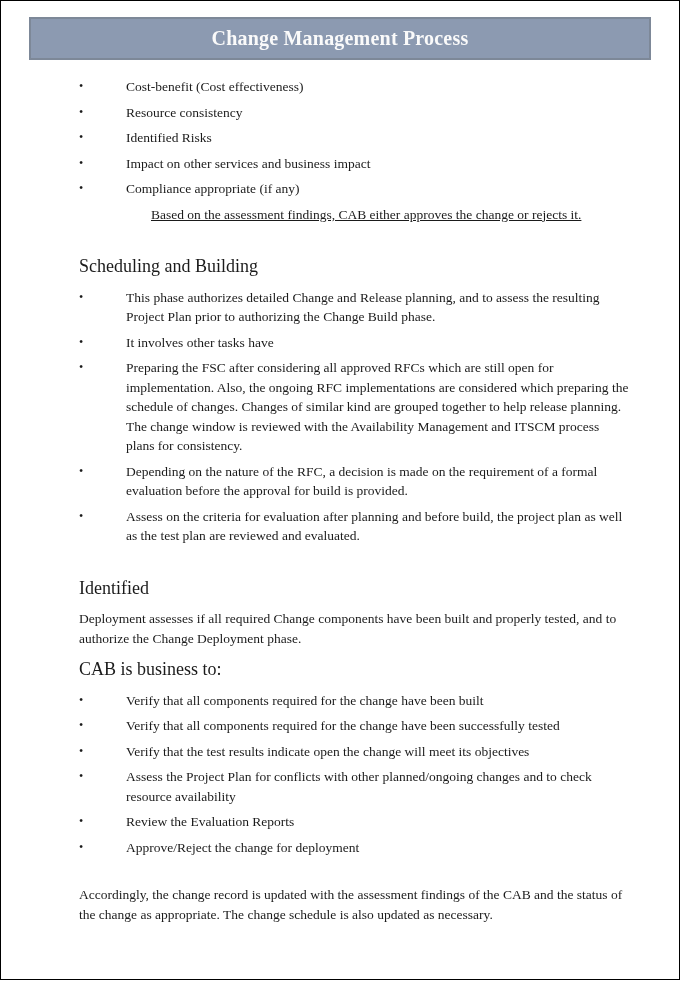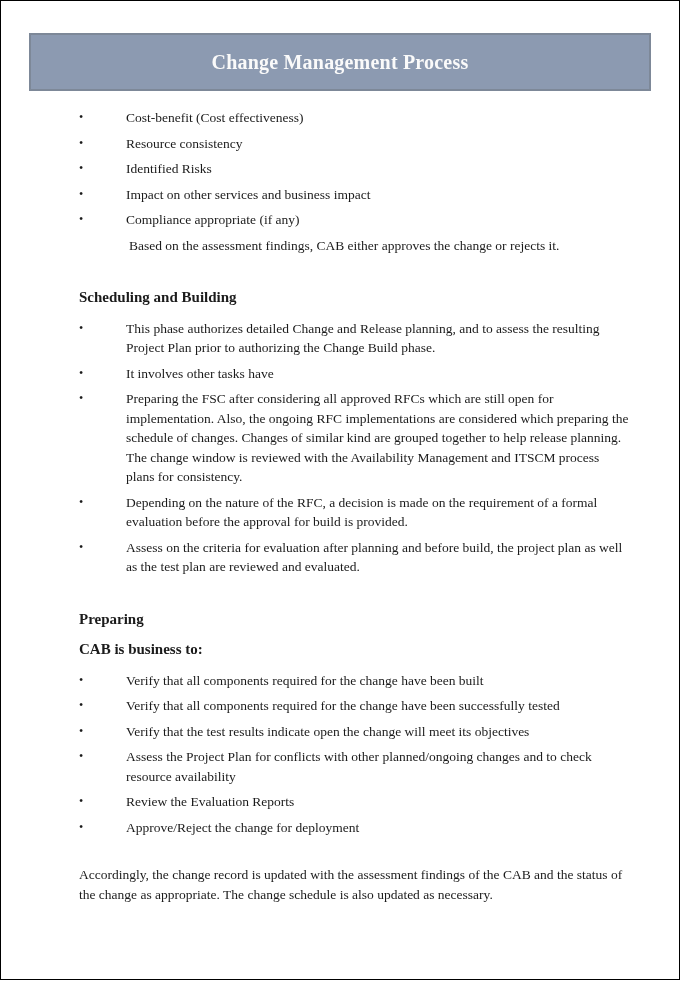--- a/index.html
+++ b/index.html
@@ -16,23 +16,23 @@
     color: var(--text-color);
   }
   .page {
     width: 680px;
     height: 980px;
     border: 1px solid var(--page-border);
     background: #ffffff;
     overflow: hidden;
   }
   .title-bar {
-    margin: 32px auto 0 auto;
+    margin: 16px auto 0 auto;
     width: 622px;
-    height: 58px;
+    height: 43px;
     background: var(--header-bg);
     border: 2px solid var(--header-border);
     display: flex;
     align-items: center;
     justify-content: center;
   }
   .title-bar .title {
     color: var(--header-text);
     font-size: 20px;
     font-weight: bold;
@@ -51,26 +51,27 @@
     margin-bottom: 6px;
   }
   ul.bullets li .marker {
     flex: 0 0 47px;
     font-size: 12px;
   }
   ul.bullets li .li-text {
     flex: 1;
   }
   p.indented {
-    margin-left: 50px;
+    margin-left: 72px;
     margin-bottom: 6px;
+    text-decoration: underline;
   }
   h2 {
-    font-size: 15px;
-    font-weight: bold;
+    font-size: 18px;
+    font-weight: normal;
     margin-bottom: 11px;
   }
   h2.gap-large { margin-top: 33px; }
   h2.gap-small { margin-top: 2px; }
   p.para { margin-bottom: 12px; }
   p.closing { margin-top: 28px; }
 </style>
 </head>
 <body>
 
@@ -125,22 +126,23 @@
       <li>
         <span class="marker">•</span>
         <span class="li-text">Depending on the nature of the RFC, a decision is made on the requirement of a formal evaluation before the approval for build is provided.</span>
       </li>
       <li>
         <span class="marker">•</span>
         <span class="li-text">Assess on the criteria for evaluation after planning and before build, the project plan as well as the test plan are reviewed and evaluated.</span>
       </li>
     </ul>
 
-    <h2 class="gap-large">Preparing</h2>
+    <h2 class="gap-large">Identified</h2>
 
+    <p class="para">Deployment assesses if all required Change components have been built and properly tested, and to authorize the Change Deployment phase.</p>
 
     <h2 class="gap-small">CAB is business to:</h2>
 
     <ul class="bullets">
       <li>
         <span class="marker">•</span>
         <span class="li-text">Verify that all components required for the change have been built</span>
       </li>
       <li>
         <span class="marker">•</span>

